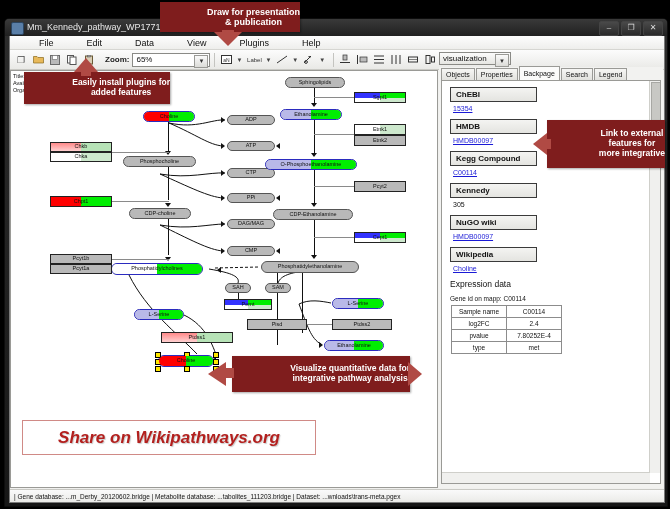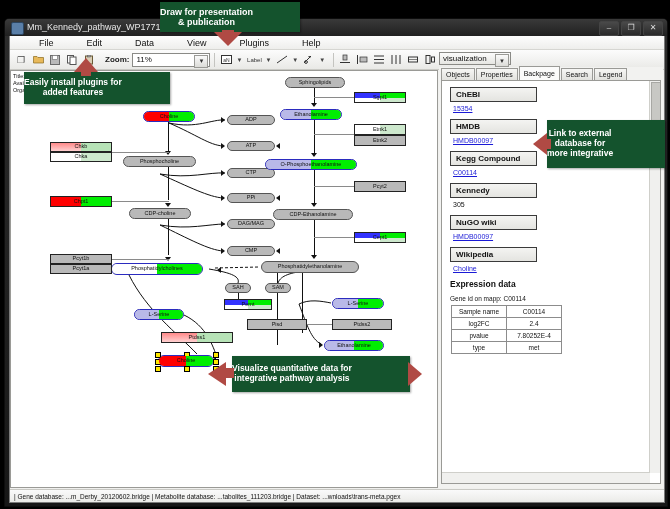--- a/index.html
+++ b/index.html
@@ -167,21 +167,21 @@
     overflow:hidden;
   }
   .bp-inner{position:absolute;left:0;top:0;right:10px;bottom:10px;padding:6px 0 4px 8px;box-sizing:border-box;}
   .db-head{
     display:inline-block;min-width:75px;padding:2px 5px;
     border:1px solid #3a3a3a;background:linear-gradient(#f4f4f2,#e4e4e0);
     font-size:8px;font-weight:bold;color:#111;margin-bottom:3px;
   }
   .db-link{font-size:7px;color:#1a1ad6;text-decoration:underline;margin:0 0 7px 3px;}
   .db-val{font-size:7px;color:#111;margin:0 0 7px 3px;}
-  .exp-title{font-size:8.5px;font-weight:bold;color:#111;margin:3px 0 6px 0;}
+  .exp-title{font-size:8.5px;font-weight:normal;color:#111;margin:3px 0 6px 0;}
   .gid{font-size:6.5px;color:#111;margin-bottom:3px;}
   table.exp{border-collapse:collapse;margin-left:1px;}
   table.exp td{
     border:1px solid #8c8c8c;font-size:6.5px;color:#111;
     padding:2px 4px;text-align:center;background:#fff;min-width:46px;
   }
   .sb-v{
     position:absolute;right:0;top:0;width:10px;bottom:10px;
     background:#f0f0ee;border-left:1px solid #cfcfca;
   }
@@ -195,23 +195,23 @@
   .statusbar{
     position:absolute;left:0;bottom:0;width:100%;height:13px;
     background:linear-gradient(#fafafa,#ebebe8);
     border-top:1px solid #c9c9c4;
     display:flex;align-items:center;padding-left:4px;box-sizing:border-box;
     font-size:6.5px;color:#111;white-space:nowrap;
   }
 
   
   .callout{
-    position:absolute;background:#14532d;color:#fff;
+    position:absolute;background:#7f1d1d;color:#fff;
     font-weight:bold;text-align:center;
-    display:flex;align-items:center;justify-content:flex-start;
+    display:flex;align-items:center;justify-content:flex-end;
     box-shadow:1px 1px 2px rgba(0,0,0,.35);
     line-height:1.15;z-index:60;
   }
   .co-arrow{position:absolute;z-index:60;width:0;height:0;}
   .wp-banner{
     position:absolute;background:#fff;border:1px solid #d08a86;
     color:#b3201e;font-weight:bold;font-style:italic;
     display:flex;align-items:center;justify-content:center;
     z-index:60;text-shadow:1px 1px 1px rgba(150,150,150,.5);
   }
@@ -265,21 +265,21 @@
         </div>
         <div class="tb-ico">
           <svg width="10" height="10" viewBox="0 0 10 10">
               <rect x="1.5" y="1" width="7" height="8" fill="#d9cdb4" stroke="#6a5a35"></rect>
               <rect x="3.5" y="0" width="3" height="2" fill="#999" stroke="#555" stroke-width="0.5"></rect>
             </svg>
         </div>
 
         <div class="zoom-lbl">Zoom:</div>
         <div class="zoom-combo">
-          <span>11%</span>
+          <span>65%</span>
           <span class="combo-arrow">▼</span>
         </div>
 
         <div class="tb-sep"></div>
 
         <div class="tb-ico">
           <svg width="11" height="9" viewBox="0 0 11 9">
               <rect x="0.5" y="0.5" width="10" height="8" fill="#fff" stroke="#333"></rect>
               <text x="5.5" y="6.5" font-size="5" text-anchor="middle" fill="#333" font-family="Liberation Sans">aN</text>
             </svg>
@@ -669,31 +669,34 @@
       <div>Easily install plugins for</div>
       <div>added features</div>
     </div>
   </div>
   <div class="co-arrow" style="left:74px;top:58px;border-left:12px solid transparent;border-right:12px solid transparent;border-bottom:14px solid #b04a44;"></div>
   <div style="position:absolute;left:81px;top:70px;width:10px;height:6px;background:#b04a44;z-index:60;"></div>
 
   <div class="callout" style="left:547px;top:120px;width:118px;height:48px;font-size:8.5px;">
     <div>
       <div>Link  to external</div>
-      <div>database  for</div>
+      <div>features  for</div>
       <div>more integrative</div>
     </div>
   </div>
   <div class="co-arrow" style="left:533px;top:133px;border-top:11px solid transparent;border-bottom:11px solid transparent;border-right:14px solid #b04a44;"></div>
   <div style="position:absolute;left:545px;top:139px;width:6px;height:10px;background:#b04a44;z-index:60;"></div>
 
   <div class="callout" style="left:232px;top:356px;width:178px;height:36px;font-size:8.5px;">
     <div>
       <div>Visualize quantitative data  for</div>
       <div>integrative pathway analysis</div>
     </div>
   </div>
   <div class="co-arrow" style="left:208px;top:362px;border-top:12px solid transparent;border-bottom:12px solid transparent;border-right:18px solid #b04a44;"></div>
   <div style="position:absolute;left:224px;top:368px;width:10px;height:10px;background:#b04a44;z-index:60;"></div>
   <div class="co-arrow" style="left:408px;top:362px;border-top:12px solid transparent;border-bottom:12px solid transparent;border-left:14px solid #b04a44;"></div>
 
+  <div class="wp-banner" style="left:22px;top:420px;width:292px;height:33px;font-size:17px;">
+    <span>Share on Wikipathways.org</span>
+  </div>
 
 </div>
 
 </body></html>

